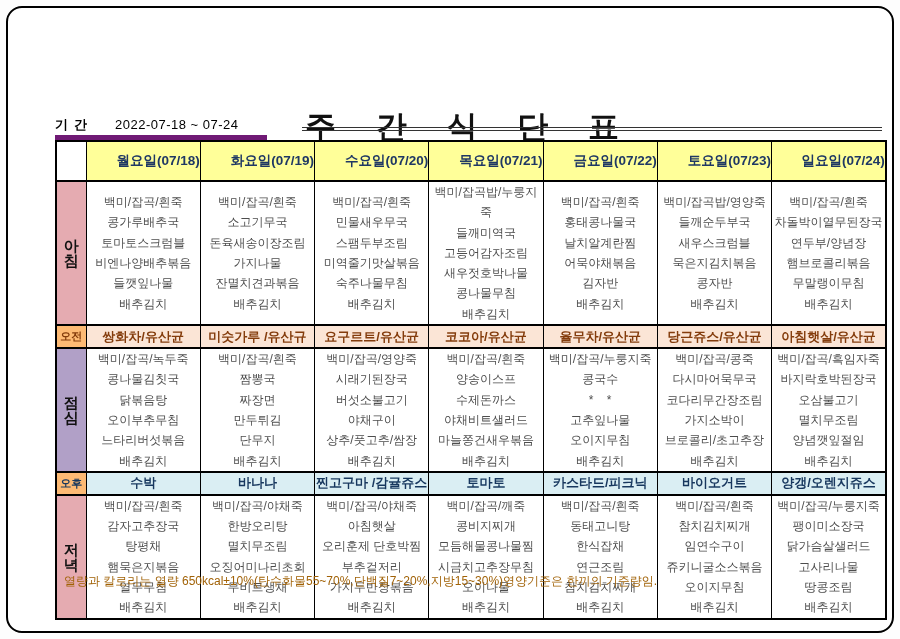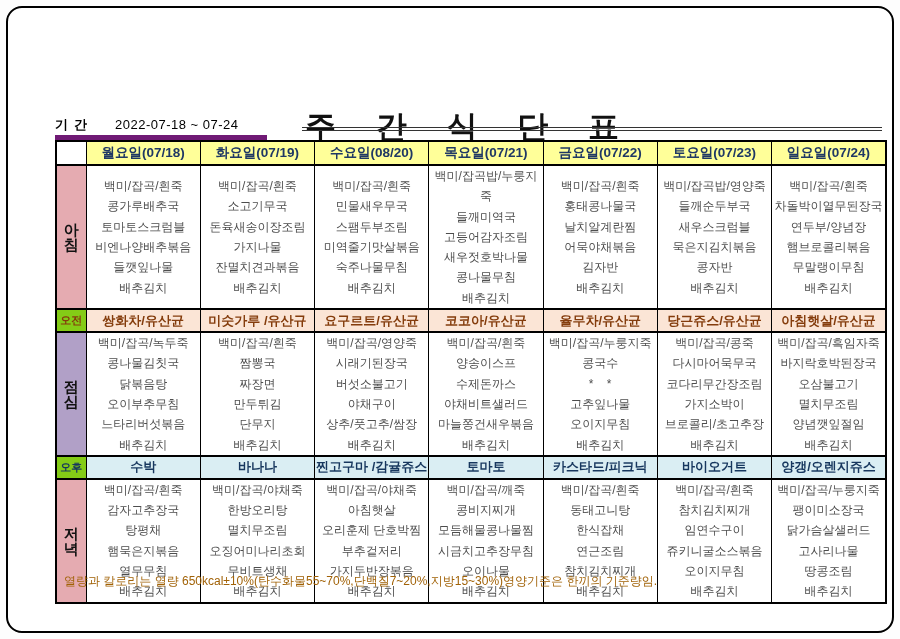--- a/index.html
+++ b/index.html
@@ -26,21 +26,21 @@
 
   table.menu{
     position:absolute;top:140px;left:55px;width:830px;
     border-collapse:collapse;table-layout:fixed;background:#fff;
     border:2px solid #000;
   }
   col.labelcol{width:30px;}
   col.daycol{width:114.28px;}
   td,th{border:1px solid #000;padding:0;overflow:hidden;}
 
-  tr.day-row{height:24px;}
+  tr.day-row{height:40px;text-align:right;}
   tr.day-row th{
     background:var(--header_bg);color:var(--header_text);
     font-size:13.5px;font-weight:bold;border-bottom:2px solid #000;
   }
   tr.day-row th.corner{background:#fff;}
 
   tr.meal-row{height:123px;}
   tr.dinner-row{height:113px;}
   td.food{background:#fff;text-align:center;vertical-align:middle;
     font-size:12px;color:var(--food_text);line-height:20.3px;}
@@ -50,21 +50,21 @@
   td.rl div{line-height:1;}
   td.rl .stack{display:flex;flex-direction:column;justify-content:space-evenly;height:100%;}
   td.rl-pink{background:var(--pink);}
   td.rl-purple{background:var(--purple);}
 
   tr.snack-row{height:23px;}
   tr.snack-row td{border-top:2px solid #000;border-bottom:2px solid #000;}
   td.snack{font-size:13px;font-weight:bold;text-align:center;vertical-align:middle;}
   td.snack.am{background:var(--peach);color:var(--am_text);}
   td.snack.pm{background:var(--lblue);color:var(--pm_text);}
-  td.snack-label{background:#84cc16;font-size:11px;font-weight:bold;text-align:center;vertical-align:middle;}
+  td.snack-label{background:#fdba74;font-size:11px;font-weight:bold;text-align:center;vertical-align:middle;}
   td.snack-label.am{color:var(--am_text);}
   td.snack-label.pm{color:var(--pm_text);}
 
   .footer{position:absolute;top:573px;left:64px;font-size:12.5px;color:#111;}
   .footer .notice{font-weight:bold;margin-bottom:2px;}
   .footer .nutrition{font-size:12px;color:#a16207;}
 </style>
 </head>
 <body>
 
@@ -87,21 +87,21 @@
     <col class="daycol">
       <col class="daycol">
       <col class="daycol">
   </colgroup>
 
   <tbody>
       <tr class="day-row">
     <th class="corner"></th>
     <th>월요일(07/18)</th>
     <th>화요일(07/19)</th>
-    <th>수요일(08/20)</th>
+    <th>수요일(07/20)</th>
     <th>목요일(07/21)</th>
     <th>금요일(07/22)</th>
     <th>토요일(07/23)</th>
     <th>일요일(07/24)</th>
   </tr>
 
   <tr class="meal-row">
     <td class="rl rl-pink">
       <div class="stack">
             <div>아</div>

